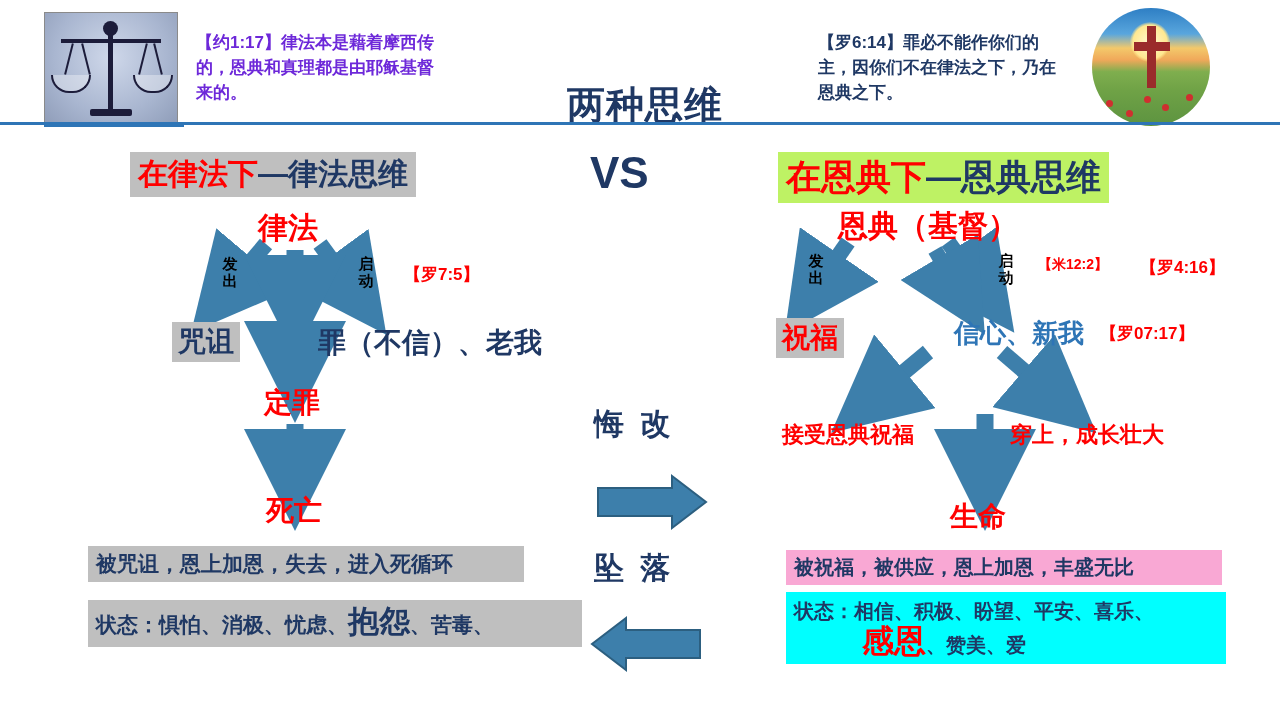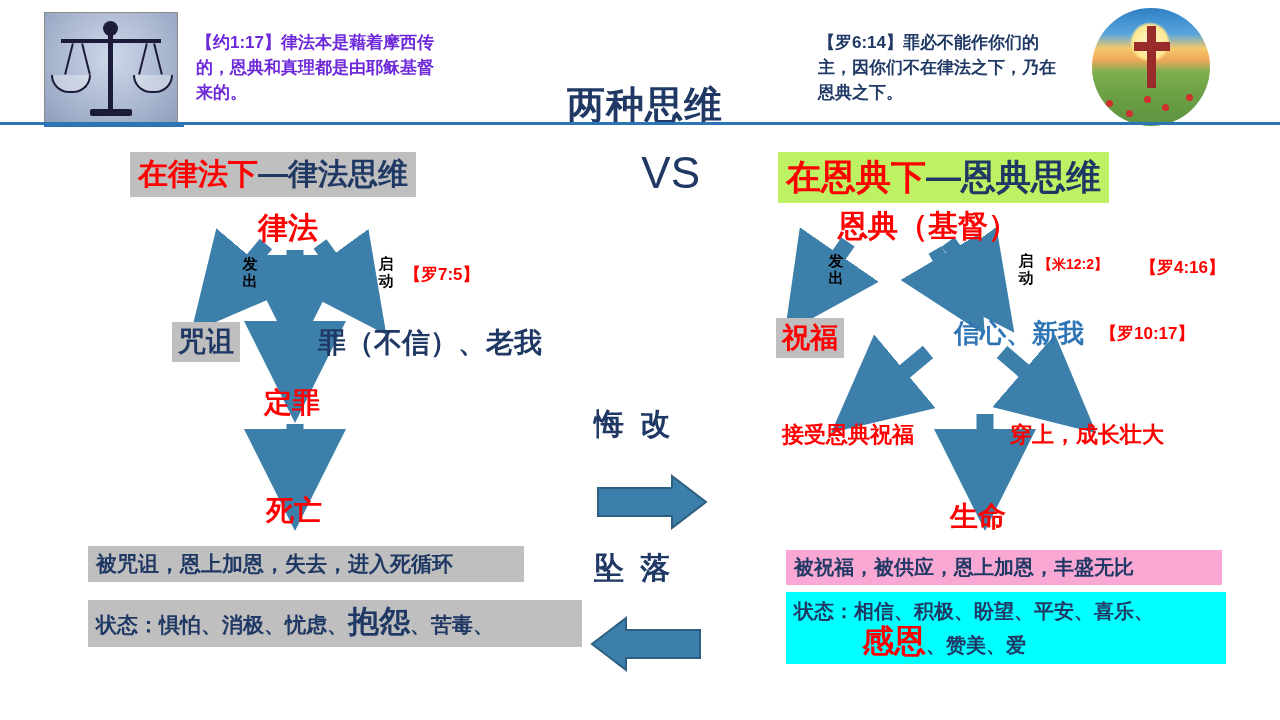--- a/index.html
+++ b/index.html
@@ -58,22 +58,22 @@
                       background:radial-gradient(circle, #fff7cf 0%, #ffe890 60%, rgba(255,232,144,0) 72%); }
   #cross-image .cv { position:absolute; left:55px; top:18px; width:9px; height:62px; background:#9a2b2b; }
   #cross-image .ch { position:absolute; left:42px; top:34px; width:36px; height:9px; background:#9a2b2b; }
   #cross-image .poppy { position:absolute; width:7px; height:7px; border-radius:50%; background:#cf2f2f; }
 
   #header-divider { left:0; top:122px; width:1280px; height:3px; background:#2e75b6; }
   #header-rule-left { left:44px; top:124px; width:140px; height:3px; background:#2e75b6; }
 
   
   #vs-label {
-    left:590px; top:148px; width:110px; text-align:right;
-    font-size:44px; font-weight:normal; color:#1f3864;
+    left:590px; top:148px; width:110px; text-align:left;
+    font-size:44px; font-weight:bold; color:#1f3864;
   }
 
   
   #law-heading {
     left:130px; top:152px;
     background:#bfbfbf; padding:2px 8px;
     font-size:30px; font-weight:bold; color:#ff0000;
   }
   #law-heading .dark { color:#1f3864; }
   #grace-heading {
@@ -84,21 +84,21 @@
   #grace-heading .dark { color:#1f3864; }
 
   
   .red { color:#ff0000; font-weight:bold; }
   .navy { color:#1f3864; font-weight:bold; }
   .blue { color:#2e75b6; font-weight:bold;margin-left:44px; }
 
   #law-root { left:258px; top:208px; font-size:30px; }
   #grace-root { left:838px; top:206px; font-size:30px; }
 
-  .sublabel { font-size:15px; font-weight:bold; color:#000; line-height:17px; width:16px; text-align:center;margin-left:20px; }
+  .sublabel { font-size:15px; font-weight:bold; color:#000; line-height:17px; width:16px; text-align:center; }
 
   #law-out-label { left:222px; top:255px; }
   #law-trigger-label { left:358px; top:255px; }
   #grace-out-label { left:808px; top:252px; }
   #grace-trigger-label { left:998px; top:252px; }
 
   #ref-rom7 { left:404px; top:263px; font-size:17px; color:#ff0000; font-weight:bold; }
   #ref-mic12 { left:1038px; top:256px; font-size:14px; color:#ff0000; font-weight:bold; }
   #ref-rom4 { left:1140px; top:256px; font-size:17px; color:#ff0000; font-weight:bold; }
   #ref-rom10 { left:1100px; top:322px; font-size:17px; color:#ff0000; font-weight:bold; }
@@ -238,21 +238,21 @@
 
 <div class="abs nb" id="grace-heading">
   <span>在恩典下</span><span class="dark">—</span><span class="dark">恩典思维</span>
 </div>
 
 <div class="abs nb red" id="grace-root">恩典（基督）</div>
 <div class="abs sublabel" id="grace-out-label">发出</div>
 <div class="abs sublabel" id="grace-trigger-label">启动</div>
 <div class="abs nb" id="ref-mic12">【米12:2】</div>
 <div class="abs nb" id="ref-rom4">【罗4:16】</div>
-<div class="abs nb" id="ref-rom10">【罗10:17】</div>
+<div class="abs nb" id="ref-rom10">【罗07:17】</div>
 
 <div class="abs nb red" id="blessing-node">祝福</div>
 <div class="abs nb blue" id="faith-node">信心、新我</div>
 <div class="abs nb red" id="receive-node">接受恩典祝福</div>
 <div class="abs nb red" id="growth-node">穿上，成长壮大</div>
 <div class="abs nb red" id="life-node">生命</div>
 
 <div class="abs nb" id="grace-summary">被祝福，被供应，恩上加恩，丰盛无比</div>
 <div class="abs" id="grace-state">
   <span>状态：相信、积极、盼望、平安、喜乐、</span><br>

